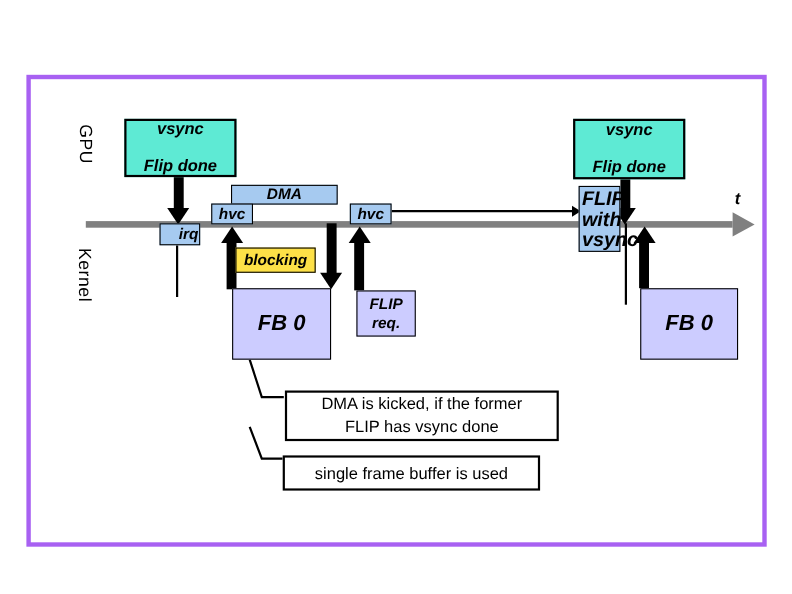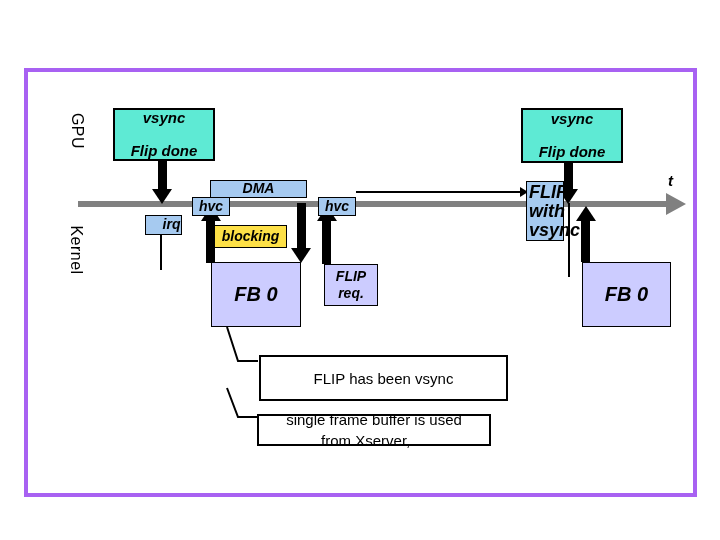--- a/index.html
+++ b/index.html
@@ -12,21 +12,21 @@
     border:4px solid var(--frame-border,#A861F2); background:#fff; z-index:0;
   }
   svg.overlay { position:absolute; left:0; top:0; width:720px; height:540px; z-index:1; }
   .tl { fill: var(--timeline-gray,#808080); }
   .box {
     position:absolute; box-sizing:border-box; z-index:2;
     display:flex; flex-direction:column; align-items:center; justify-content:center;
     text-align:center; font-weight:bold; font-style:italic; line-height:1.25;
   }
   .white-note { background:#5eead4; border:2px solid #000; font-size:15px; line-height:20px;gap:13px; }
-  .process   { background:var(--process-fill,#A6CAF0); border:1px solid #000; font-size:14px;margin-top:12px; }
+  .process   { background:var(--process-fill,#A6CAF0); border:1px solid #000; font-size:14px; }
   .buffer    { background:var(--buffer-fill,#CCCCFF); border:1px solid #000; font-size:20px; }
   .thin-note { background:#fde047; border:1px solid #000; font-size:14px; }
   .callout {
     position:absolute; box-sizing:border-box; z-index:2; background:#fff; border:2px solid #000;
     display:flex; flex-direction:column; align-items:center; justify-content:center;
     font-size:15px; line-height:21px; font-weight:normal; font-style:normal; text-align:center;
   }
   .lane-label {
     position:absolute; z-index:2; font-size:16px; letter-spacing:0.5px;
     transform:translate(-50%,-50%) rotate(90deg); white-space:nowrap;
@@ -105,18 +105,18 @@
   <span class="ln">vsync</span>
 </div>
 
 <div class="box thin-note" style="left:214px; top:225px; width:73px; height:23px;">blocking</div>
 
 <div class="box buffer" style="left:211px; top:262px; width:90px; height:65px;">FB 0</div>
 <div class="box buffer" style="left:324px; top:264px; width:54px; height:42px; font-size:14px;">FLIP req.</div>
 <div class="box buffer" style="left:582px; top:262px; width:89px; height:65px;">FB 0</div>
 
 <div class="callout" style="left:259px; top:355px; width:249px; height:46px;">
-  <span class="ln">FLIP has been vsync</span>
+  <span class="ln">DMA is kicked, if the former</span>
+  <span class="ln">FLIP has vsync done</span>
 </div>
 <div class="callout" style="left:257px; top:414px; width:234px; height:32px;">
   <span class="ln">single frame buffer is used</span>
-  <span class="ln">from Xserver, ...</span>
 </div>
 
 </body></html>

